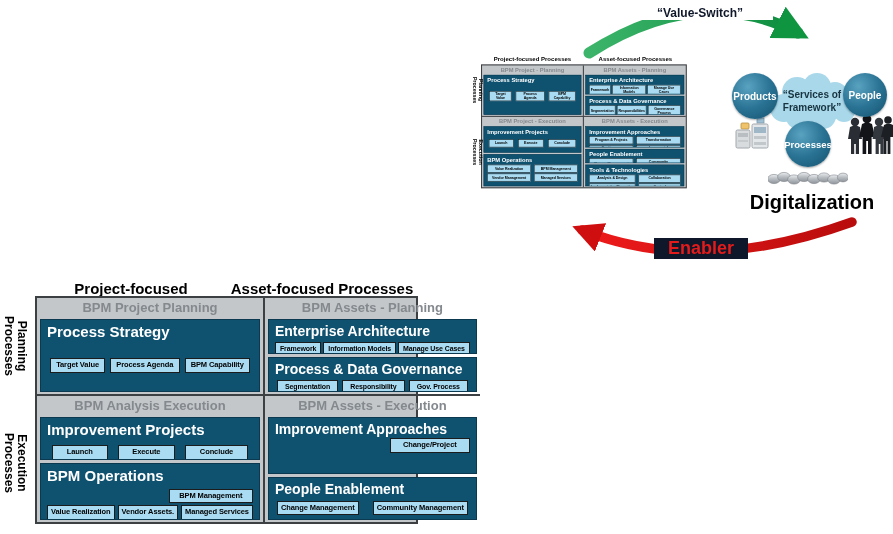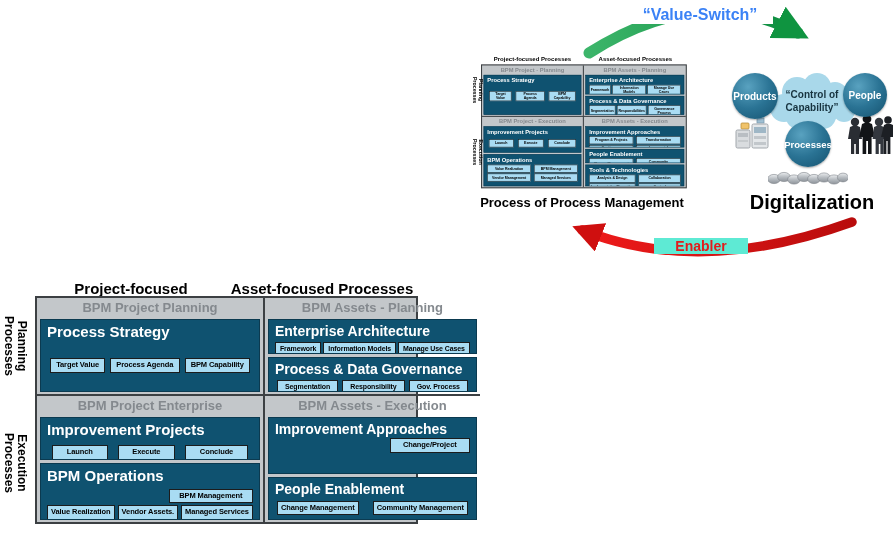--- a/index.html
+++ b/index.html
@@ -37,23 +37,23 @@
   #smwrap .chip{font-size:6.8px;white-space:normal;padding:1px 2px;min-height:11px;}
   #smwrap .chiprow{margin-top:2px;}
   .chiprow2{display:grid;grid-template-columns:1fr 1fr;gap:2px 6px;margin-top:2px;}
   #smwrap .vlab{font-size:10px;line-height:11px;width:90px;height:22px;}
 
   
   .caption{position:absolute;text-align:center;font-weight:bold;color:#000;}
   #ppm-caption{left:476px;top:195px;width:212px;font-size:13px;}
   #digit-caption{left:742px;top:191px;width:140px;font-size:20px;}
   #vs-label{position:absolute;left:627px;top:6px;width:146px;text-align:center;z-index:2;
-            color:#3b82f6;font-weight:bold;font-size:16px;background:#fff;padding:0 2px;box-sizing:border-box;}
+            color:#0f172a;font-weight:bold;font-size:12px;background:#fff;padding:0 2px;box-sizing:border-box;}
   #en-label{position:absolute;left:654px;top:238px;width:94px;text-align:center;z-index:2;
-            color:#e31b1b;font-weight:bold;font-size:14px;background:#5eead4;}
+            color:#e31b1b;font-weight:bold;font-size:18px;background:#0f172a;}
   .circle{position:absolute;border-radius:50%;z-index:3;display:flex;align-items:center;justify-content:center;
           color:#fff;font-weight:bold;font-size:10px;
           background:radial-gradient(circle at 35% 30%,#59a2c0,#2a7394 50%,#14516e 100%);
           box-shadow:0 1px 2px rgba(0,0,0,.35);}
   #c-products{left:732px;top:73px;width:46px;height:46px;}
   #c-people{left:843px;top:73px;width:44px;height:44px;}
   #c-processes{left:785px;top:121px;width:46px;height:46px;font-size:9.5px;}
   #cloud{position:absolute;left:761px;top:71px;z-index:2;}
   #cloudtext{position:absolute;left:765px;top:88px;width:94px;z-index:3;text-align:center;
              font-size:10px;font-weight:bold;color:#17333f;line-height:1.3;}
@@ -105,21 +105,21 @@
         <div class="ptitle">Process &amp; Data Governance</div>
         <div class="chiprow" style="gap:4px;padding:0 2px;">
           <div class="chip" style="font-size:7px;">Segmentation</div>
           <div class="chip" style="font-size:7px;">Responsibility</div>
           <div class="chip" style="font-size:7px;">Gov. Process</div>
         </div>
       </div>
     </div>
 
     <div class="quad q-l q-b">
-      <div class="band">BPM Project Enterprise</div>
+      <div class="band">BPM Analysis Execution</div>
       <div class="panel" style="flex:45;">
         <div class="ptitle" style="font-size:15px;">Improvement Projects</div>
         <div class="chiprow" style="margin-top:7px;gap:10px;padding:0 5px;">
           <div class="chip">Launch</div>
           <div class="chip">Execute</div>
           <div class="chip">Conclude</div>
         </div>
       </div>
       <div class="panel" style="flex:62;">
         <div class="ptitle" style="font-size:15px;">BPM Operations</div>
@@ -265,37 +265,36 @@
             <div class="chip">Analysis &amp; Design</div>
             <div class="chip">Collaboration</div>
             <div class="chip">Implementation/Execution</div>
             <div class="chip">Control</div>
           </div>
         </div>
       </div>
     </div>
   </div>
 
-  <div class="caption" id="ppm-caption">Process of Process Management</div>
 
   <svg id="cloud" width="100" height="62" viewBox="0 0 100 62">
     <g fill="#a9d8ea">
       <ellipse cx="50" cy="35" rx="34" ry="19"></ellipse>
       <circle cx="23" cy="37" r="14"></circle>
       <circle cx="36" cy="21" r="15"></circle>
       <circle cx="56" cy="16" r="14"></circle>
       <circle cx="74" cy="24" r="13"></circle>
       <circle cx="83" cy="40" r="11"></circle>
       <circle cx="62" cy="45" r="13"></circle>
       <circle cx="37" cy="46" r="12"></circle>
     </g>
   </svg>
   <div id="cloudtext">
-    <div>“Control of</div>
-    <div>Capability”</div>
+    <div>“Services of</div>
+    <div>Framework”</div>
   </div>
 
   <div class="circle" id="c-people">
     <span>People</span>
   </div>
   <div class="circle" id="c-products">
     <span>Products</span>
   </div>
   <div class="circle" id="c-processes">
     <span>Processes</span>

